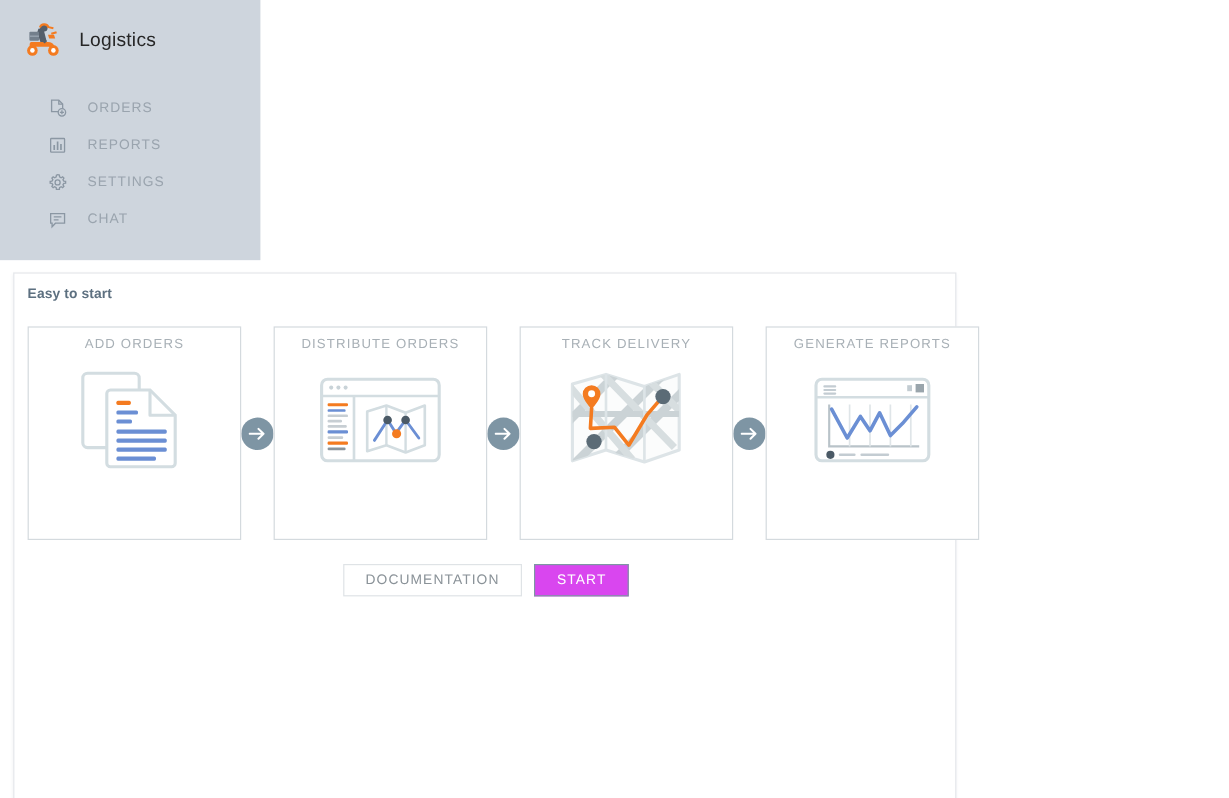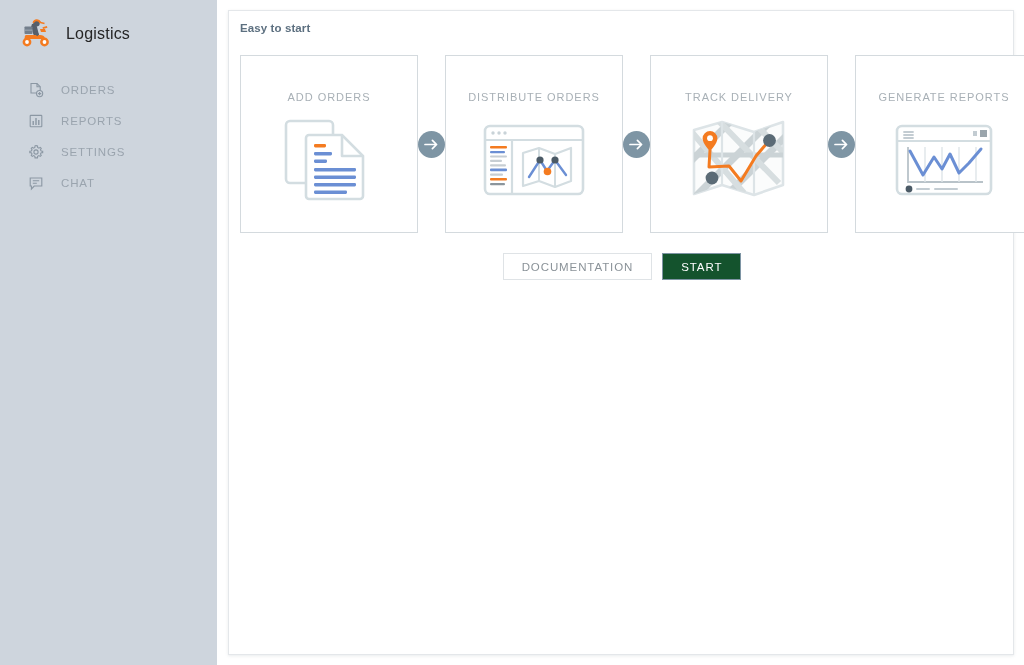--- a/index.html
+++ b/index.html
@@ -11,20 +11,21 @@
     background: #ffffff;
     font-family: "Liberation Sans", sans-serif;
   }
 
   #app {
     position: relative;
     width: 1024px;
     height: 665px;
     display: flex;
     background: #ffffff;
+    flex-direction: column;
   }
 
   
   .sidebar {
     width: 217px;
     height: 665px;
     background: #ced5dd;
     flex: 0 0 217px;
     position: relative;
   }
@@ -45,20 +46,21 @@
 
   .brand-title {
     margin-left: 14px;
     font-size: 16px;
     color: #262626;
     letter-spacing: 0.2px;
   }
 
   .nav {
     margin-top: 6px;
+    padding-left: 12px;
   }
 
   .nav-item {
     display: flex;
     align-items: center;
     height: 31px;
     padding-left: 28px;
     cursor: pointer;
   }
 
@@ -123,21 +125,21 @@
     flex: 0 0 178px;
     border: 1px solid #d4dade;
     background: #ffffff;
     position: relative;
     display: flex;
     flex-direction: column;
     align-items: center;
   }
 
   .card-title {
-    margin-top: 35px;
+    margin-top: 8px;
     font-size: 11px;
     letter-spacing: 0.95px;
     color: #a8b0b6;
     text-transform: uppercase;
     text-align: center;
     white-space: nowrap;
   }
 
   .card-art {
     margin-top: 10px;
@@ -192,21 +194,21 @@
   }
 
   .btn-secondary {
     background: #ffffff;
     border-color: #dfe3e6;
     color: #8a9298;
     min-width: 124px;
   }
 
   .btn-primary {
-    background: #14532d;
+    background: #d946ef;
     border-color: #7e95a4;
     color: #ffffff;
     min-width: 76px;
   }
 </style>
 </head>
 <body>
 
 <div id="app">
 

